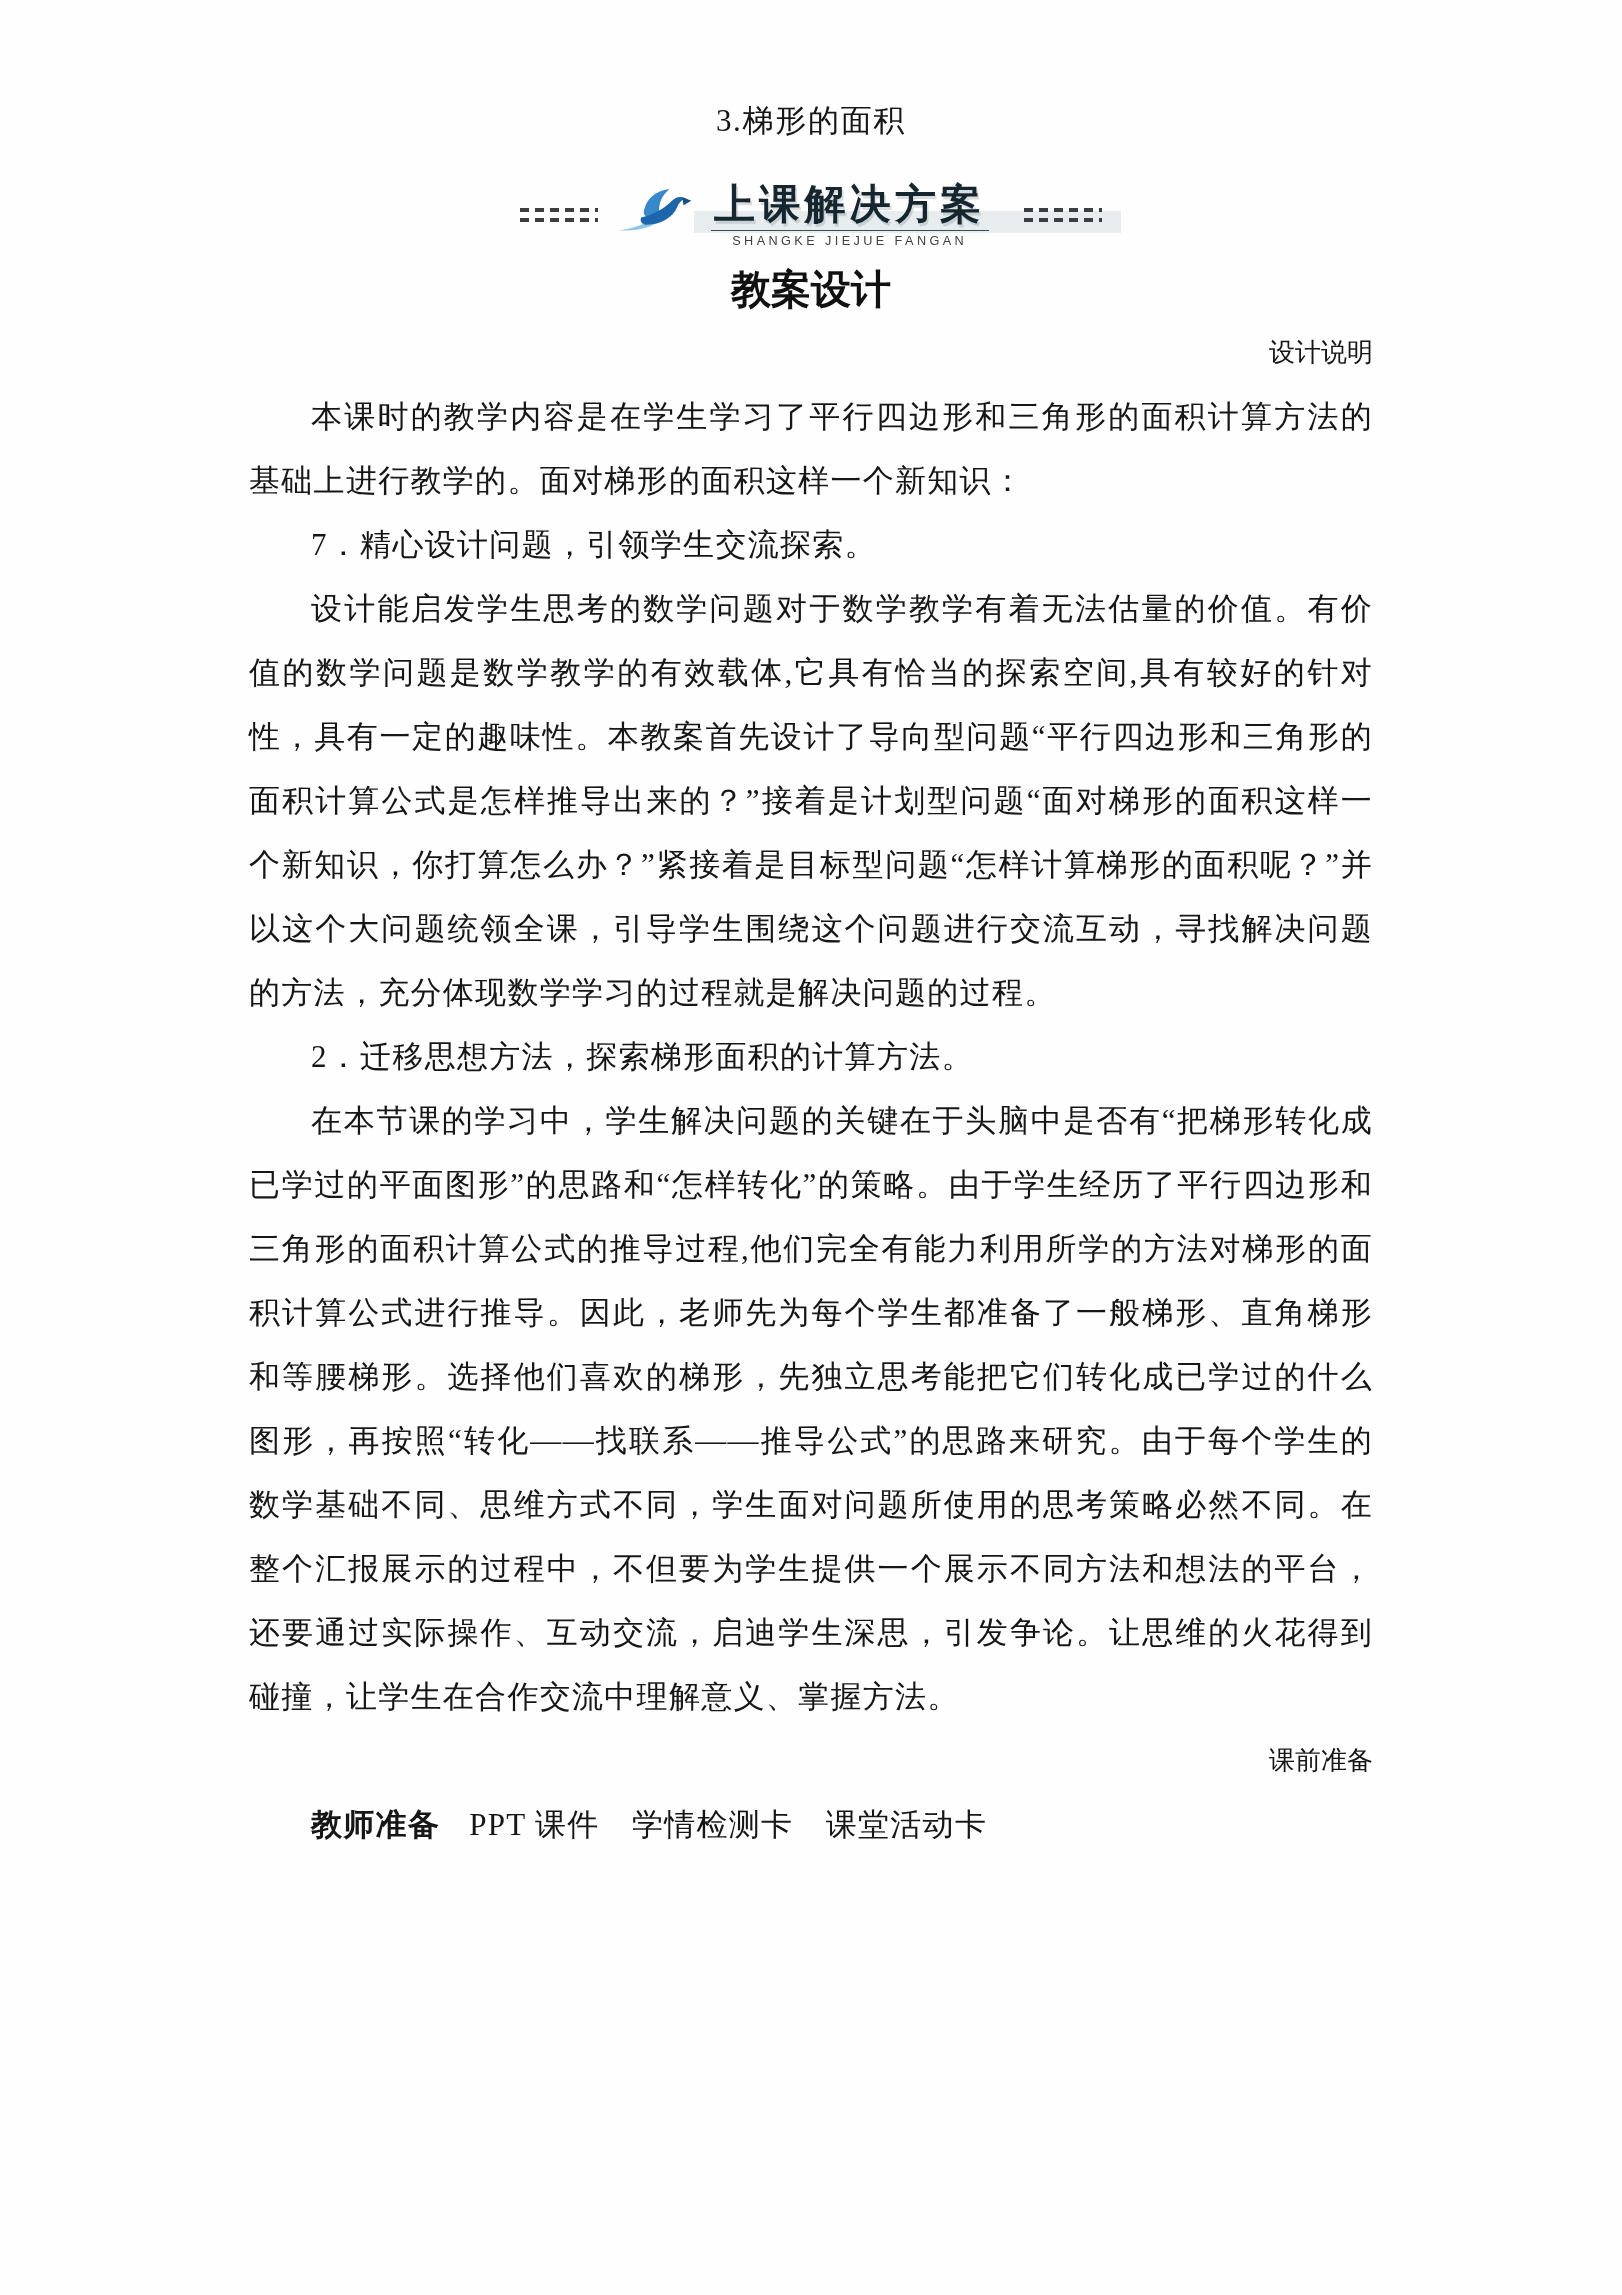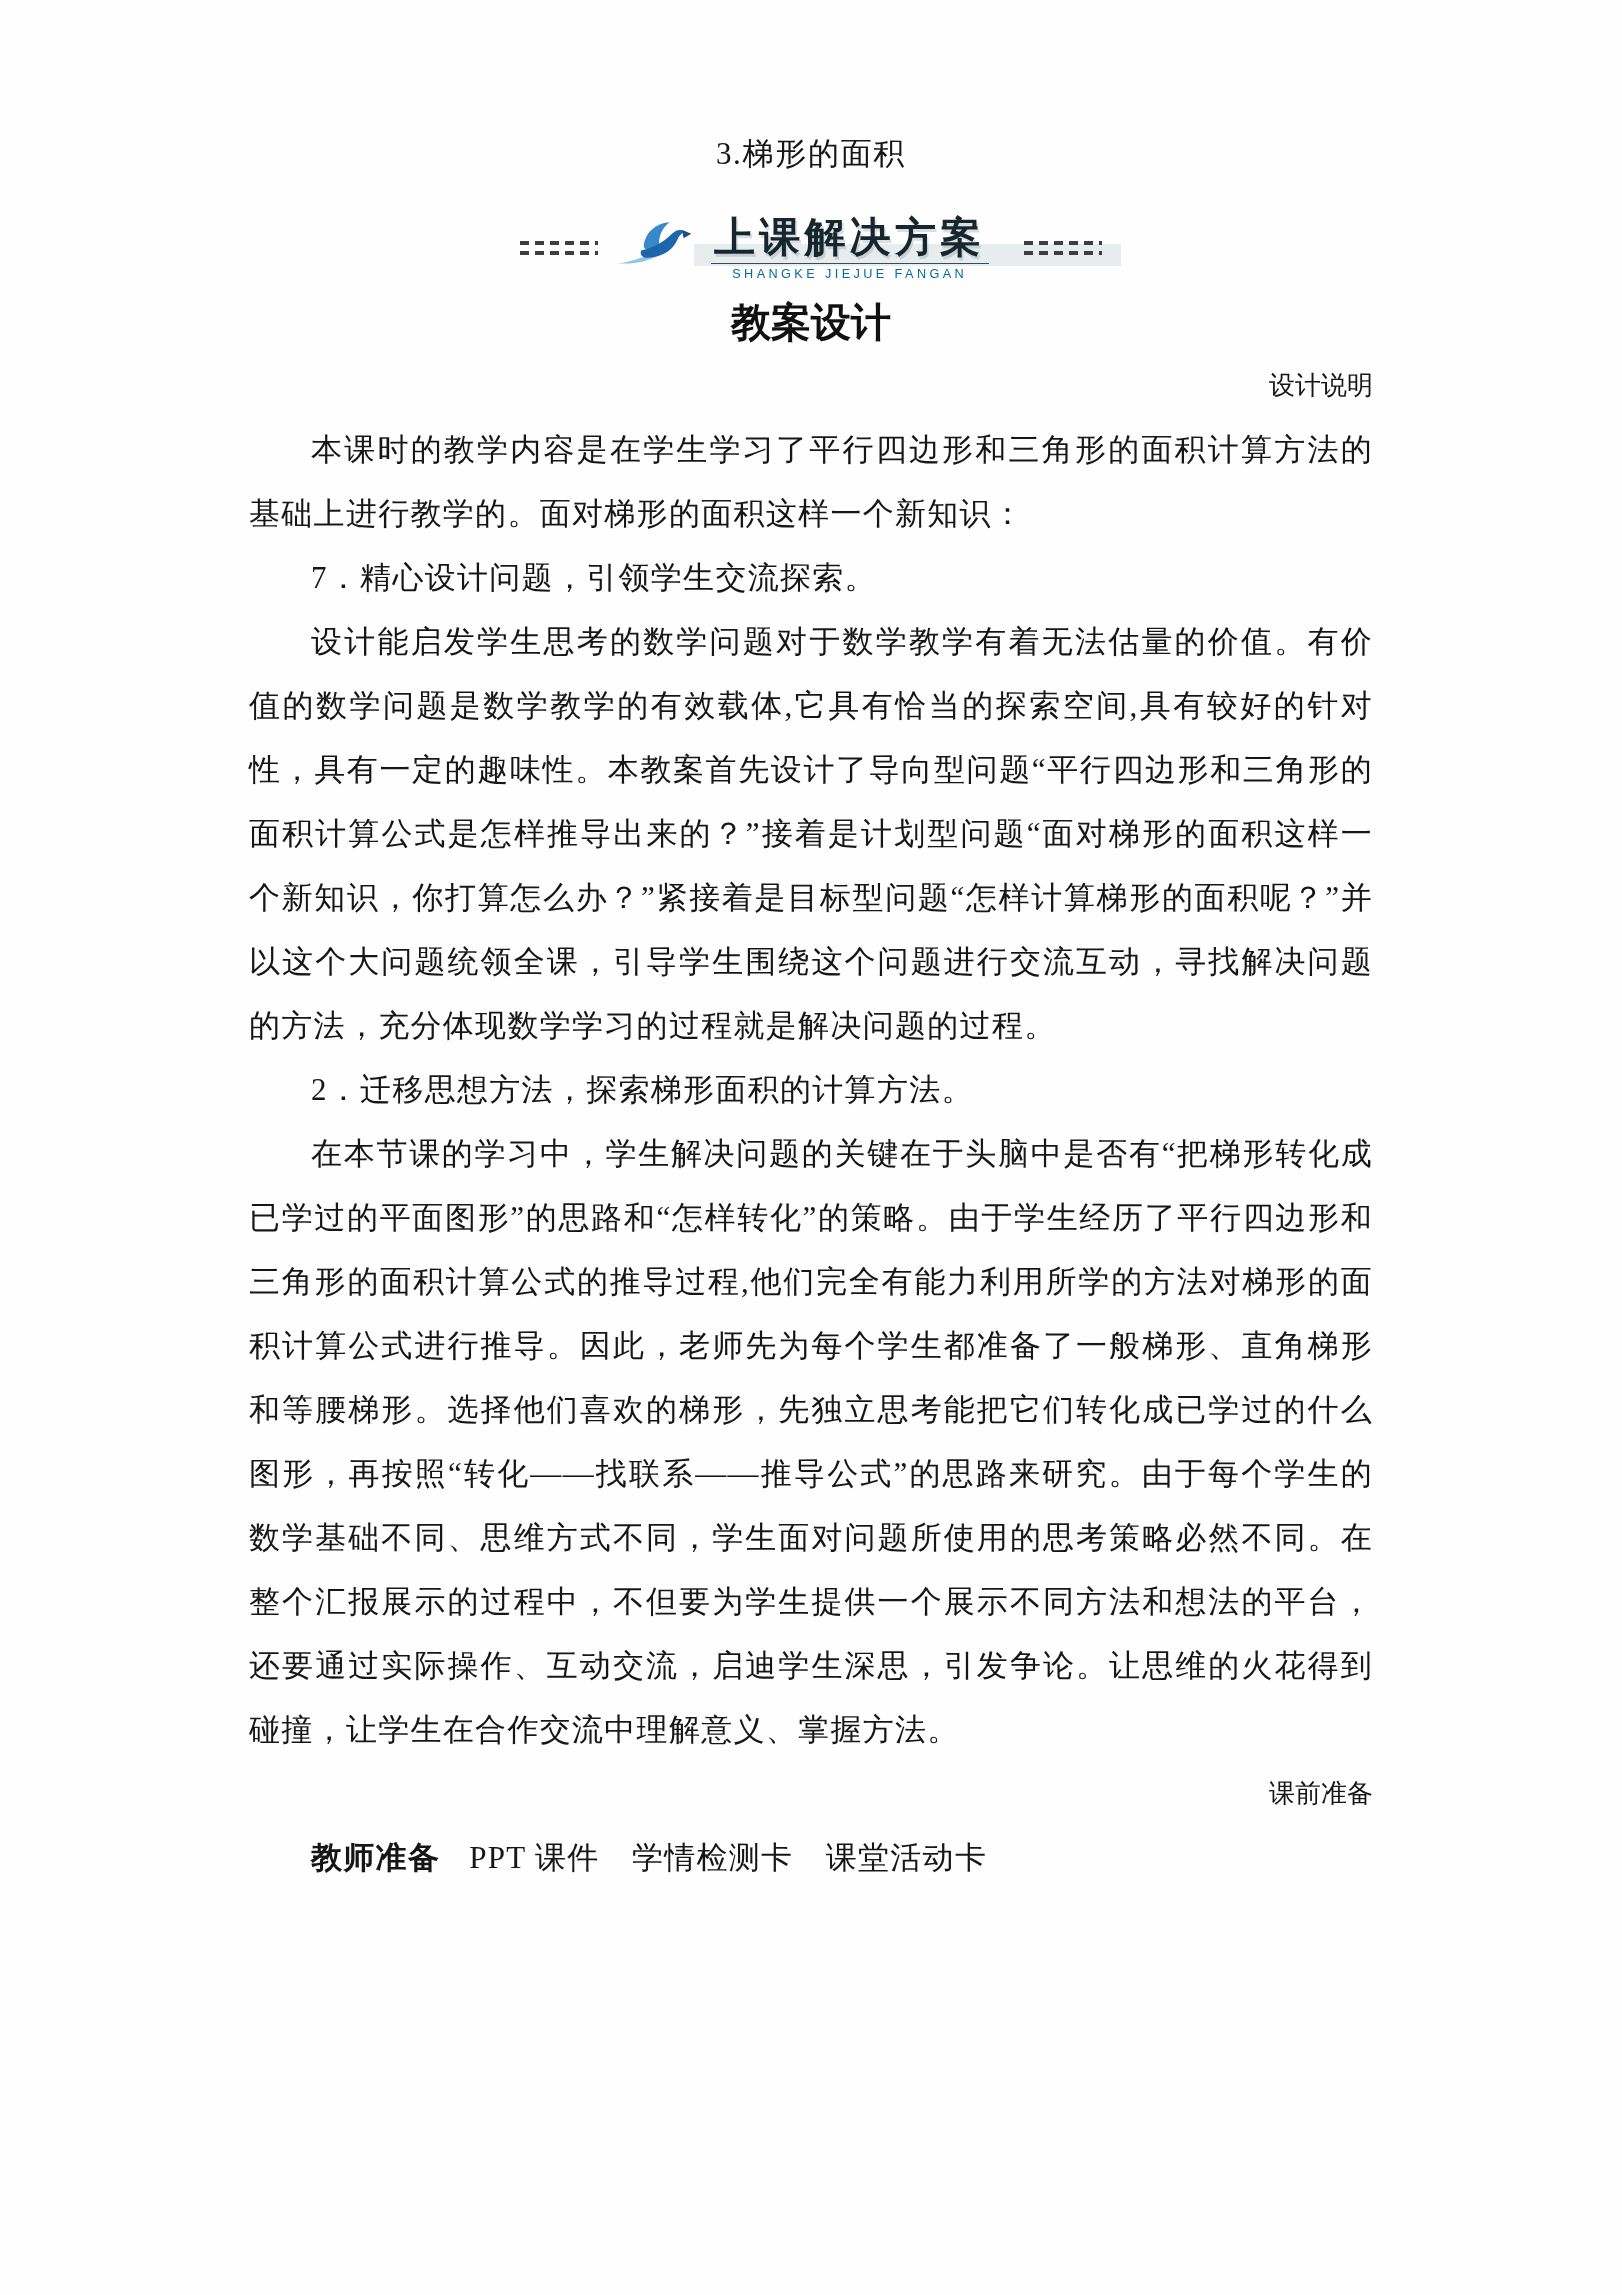--- a/index.html
+++ b/index.html
@@ -6,22 +6,22 @@
   body {
     width: 1622px;
     height: 2295px;
     background: #fefefe;
     color: #161616;
     font-family: "Liberation Serif", "DejaVu Serif", serif;
     overflow: hidden;
   }
   .page {
     width: 1124px;
-    margin: 8px auto;
-    padding-top: 114px;
+    margin: 0 auto;
+    padding-top: 89px;
   }
   .doc-title {
     font-size: 31px;
     font-weight: 400;
     line-height: 64px;
     letter-spacing: 1.7px;
     text-align: center;
     margin: 0;
   }
   
@@ -61,21 +61,21 @@
     color: #16262f;
     border-bottom: 1.7px solid #3a4c57;
     padding: 0 3.4px 1.7px;
     text-shadow: 1.7px 2.5px 0 rgba(90,110,125,.22);
   }
   .banner-pinyin {
     position: relative; z-index: 1;
     font-family: "Liberation Sans", "DejaVu Sans", sans-serif;
     font-size: 12.7px;
     letter-spacing: 3.4px;
-    color: #0369a1;
+    color: #404040;
     margin-top: 2.5px;
   }
   
   .heading-plan {
     font-family: "Liberation Sans", "DejaVu Sans", sans-serif;
     font-weight: 700;
     font-size: 40px;
     line-height: 64px;
     text-align: center;
     margin: 0;

